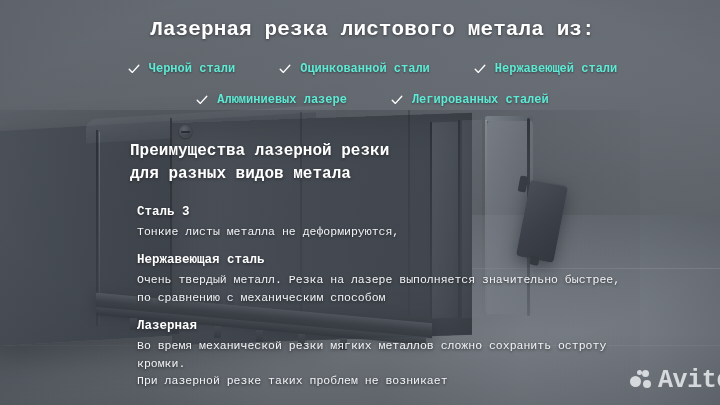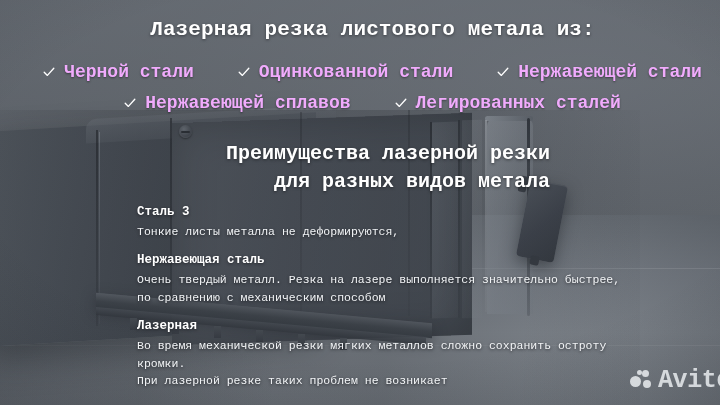--- a/index.html
+++ b/index.html
@@ -247,42 +247,42 @@
     justify-content: center;
     align-items: center;
   }
   .chip-row-1 { top: 62px; gap: 44px; }
   .chip-row-2 { top: 93px; gap: 44px; }
 
   .chip {
     display: flex;
     align-items: center;
     gap: 9px;
-    color: #f0abfc;
-    font-size: 18px;
+    color: #5eead4;
+    font-size: 12px;
     font-weight: bold;
     white-space: nowrap;
     text-shadow: 0 1px 2px rgba(18,20,24,.5);
   }
   .check {
     display: inline-block;
     width: 12px;
     height: 12px;
     flex: 0 0 auto;
   }
   .check svg { display: block; }
 
   .subhead {
     position: absolute;
     top: 140px;
     left: 130px;
     width: 420px;
-    text-align: right;
+    text-align: left;
     color: #ffffff;
-    font-size: 20px;
+    font-size: 16px;
     font-weight: bold;
     line-height: 1.42;
     text-shadow: 0 1px 3px rgba(18,20,24,.6);
   }
 
   .blocks {
     position: absolute;
     left: 137px;
     top: 205px;
     width: 520px;
@@ -417,21 +417,21 @@
       </div>
     </div>
 
     <div class="chip-row chip-row-2">
       <div class="chip">
         <span class="check">
           <svg viewBox="0 0 12 12" width="12" height="12">
               <path d="M1.2 6.2 L4.4 9.4 L10.8 2.2" fill="none" stroke="#ffffff" stroke-width="1.35" stroke-linecap="round" stroke-linejoin="round"></path>
             </svg>
         </span>
-        <span>Нержавеющей сплавов</span>
+        <span>Алюминиевых лазере</span>
       </div>
       <div class="chip">
         <span class="check">
           <svg viewBox="0 0 12 12" width="12" height="12">
               <path d="M1.2 6.2 L4.4 9.4 L10.8 2.2" fill="none" stroke="#ffffff" stroke-width="1.35" stroke-linecap="round" stroke-linejoin="round"></path>
             </svg>
         </span>
         <span>Легированных сталей</span>
       </div>
     </div>

